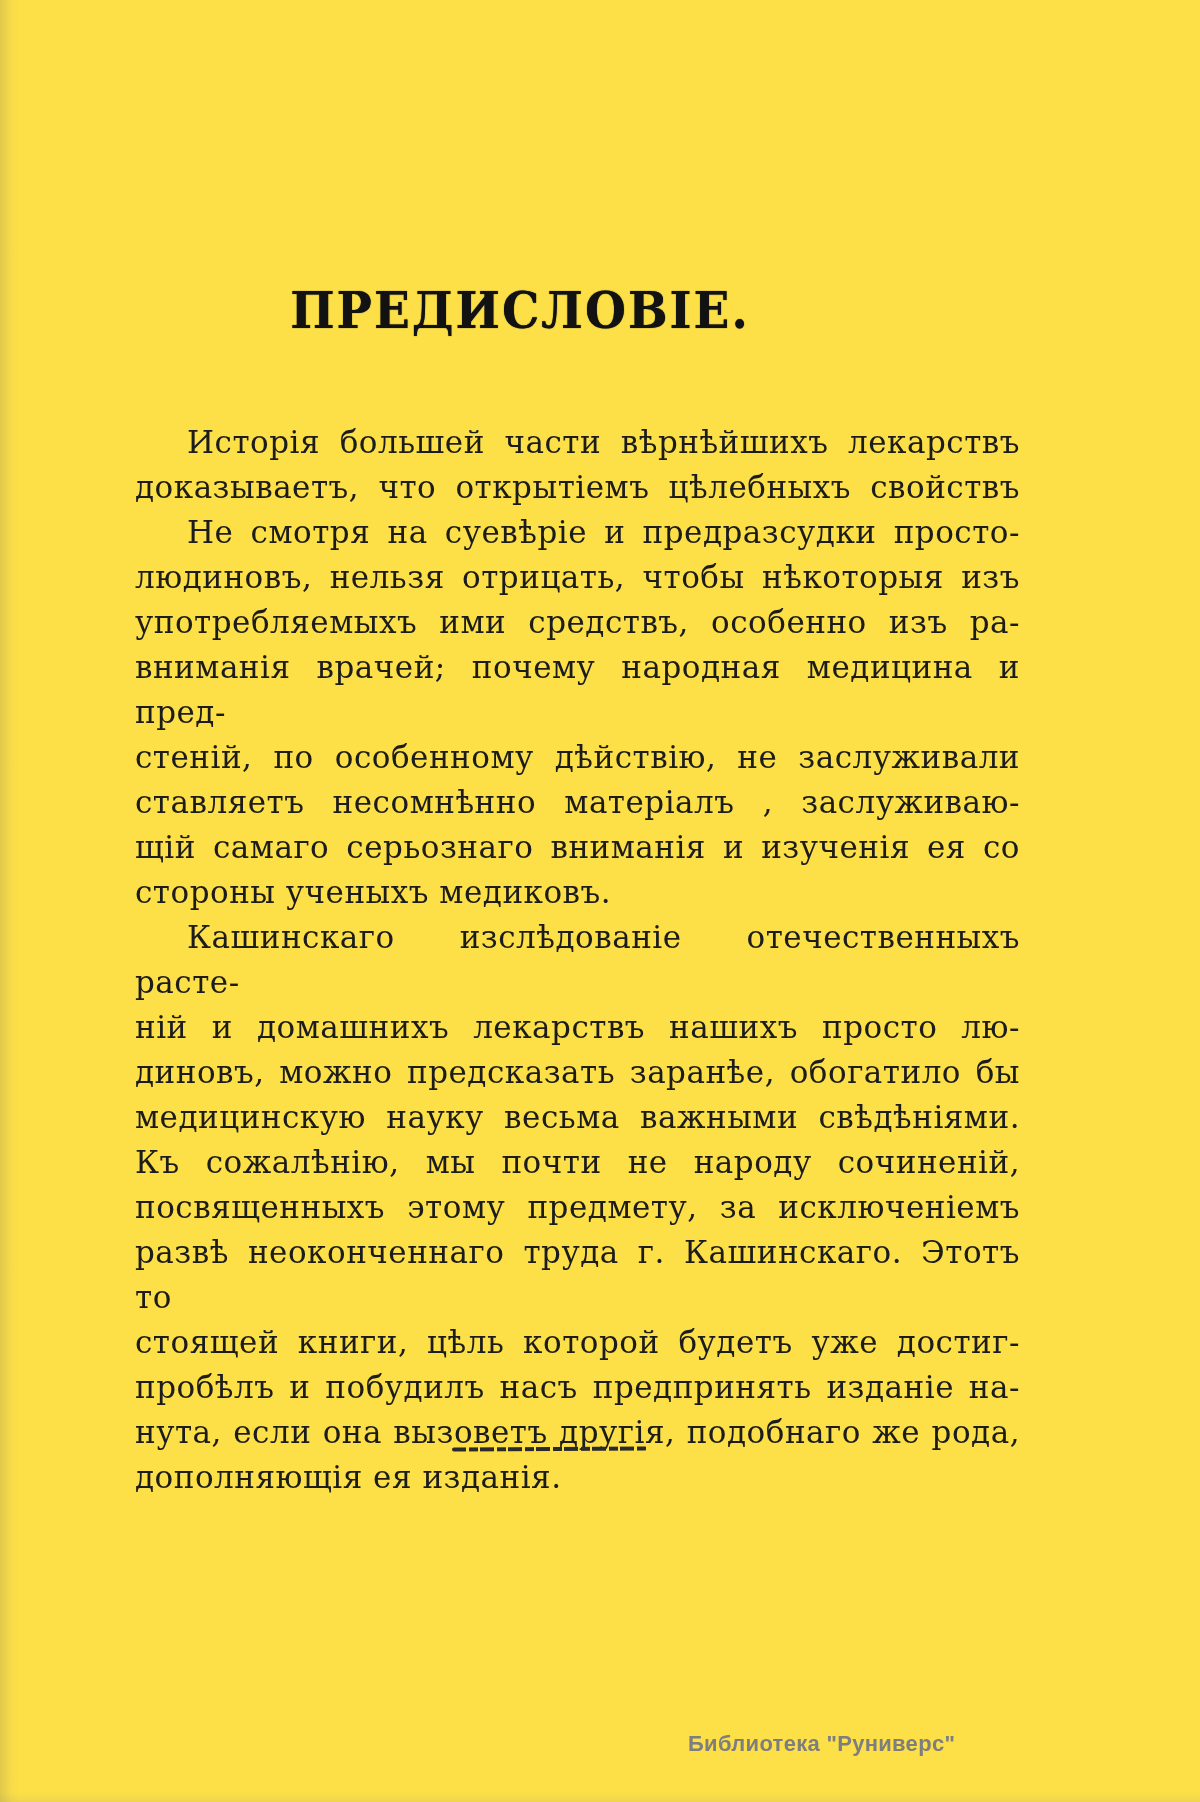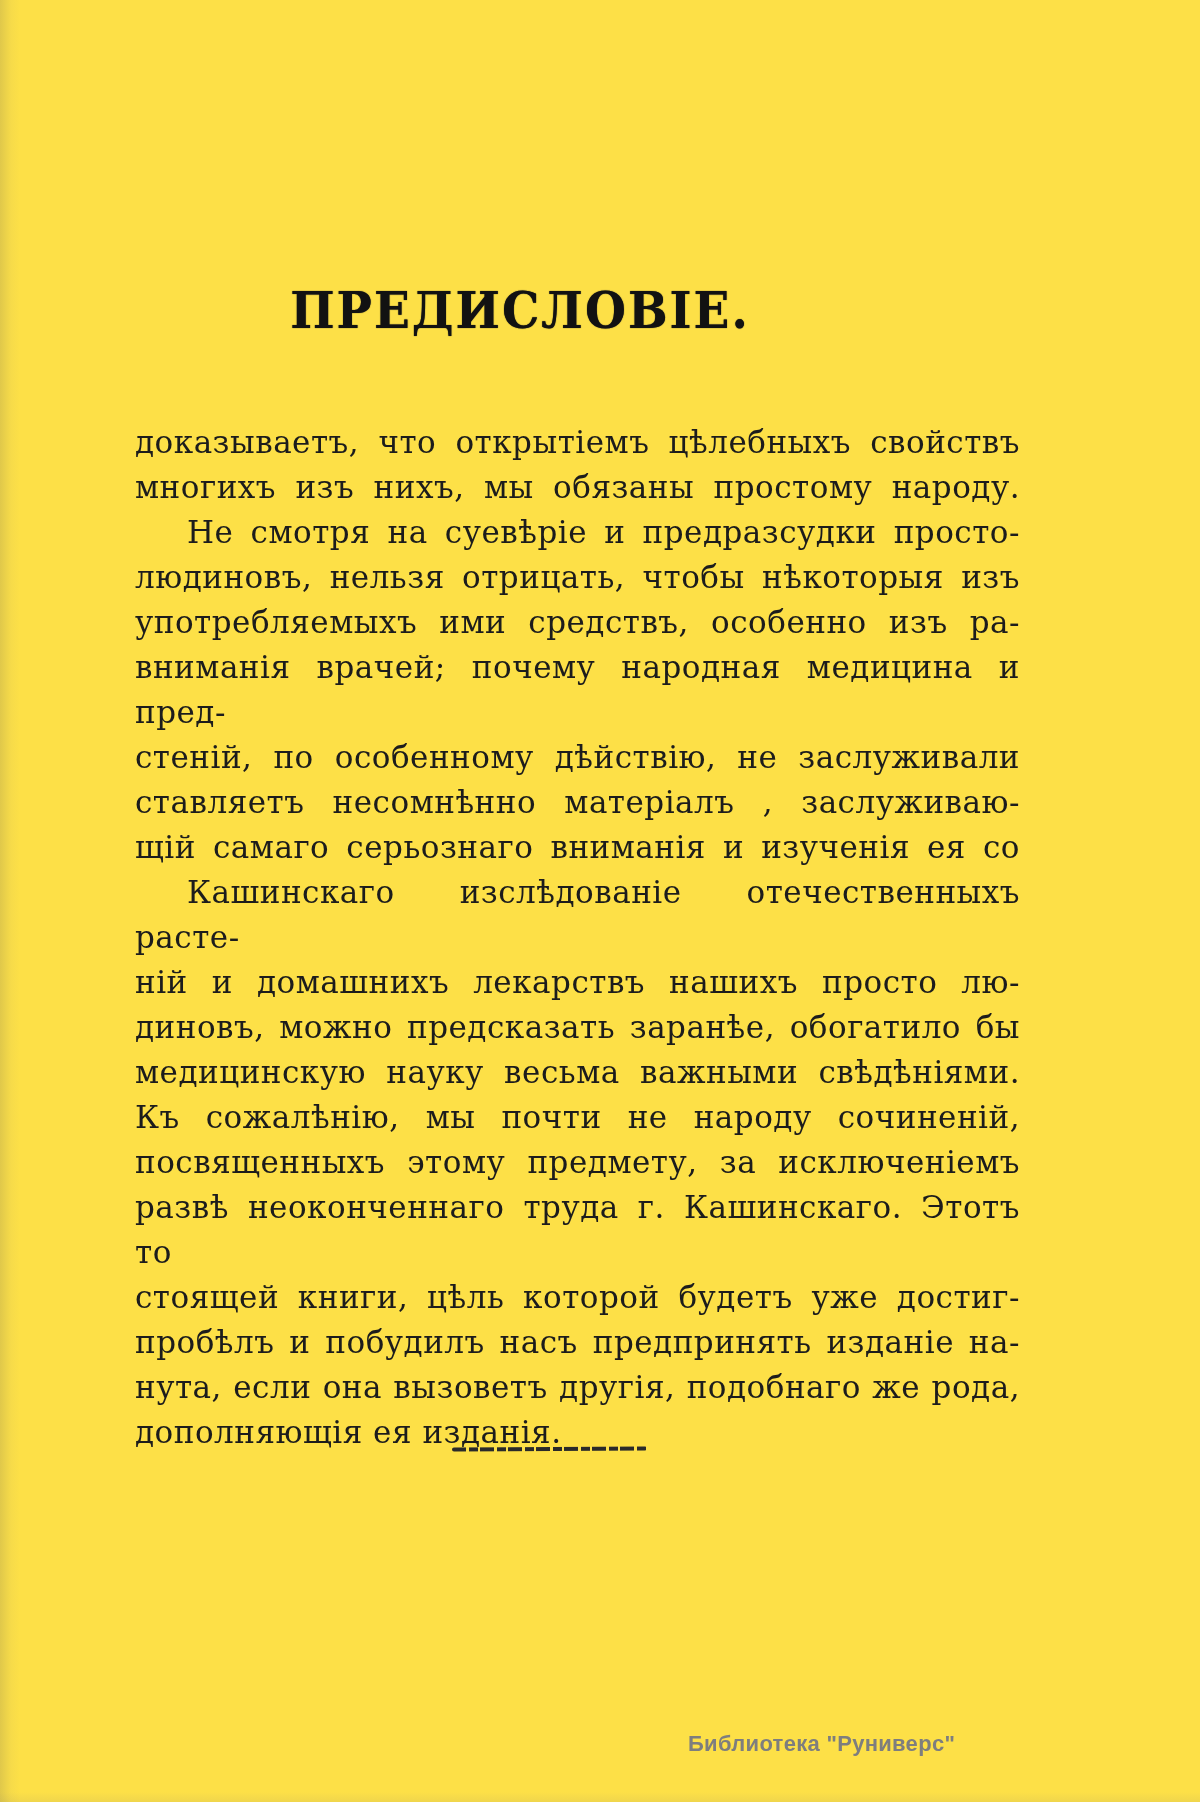--- a/index.html
+++ b/index.html
@@ -77,31 +77,32 @@
 <body>
 
 <div class="page">
   <div class="scan-edge"></div>
   <div class="scan-edge-bottom"></div>
 
   <h1 class="title">ПРЕДИСЛОВІЕ.</h1>
 
   <div class="text-block" id="paragraphs">
       <div class="para">
+        <div class="line indent">Исторія большей части вѣрнѣйшихъ лекарствъ</div>
         <div class="line">доказываетъ, что открытіемъ цѣлебныхъ свойствъ</div>
-        <div class="line">многихъ изъ нихъ, мы обязаны простому народу.</div>
       </div>
       <div class="para">
         <div class="line indent">Не смотря на суевѣріе и предразсудки просто-</div>
         <div class="line">людиновъ, нельзя отрицать, чтобы нѣкоторыя изъ</div>
         <div class="line">употребляемыхъ ими средствъ, особенно изъ ра-</div>
         <div class="line">вниманія врачей; почему народная медицина и пред-</div>
         <div class="line">стеній, по особенному дѣйствію, не заслуживали</div>
         <div class="line">ставляетъ несомнѣнно матеріалъ , заслуживаю-</div>
         <div class="line">щій самаго серьознаго вниманія и изученія ея со</div>
+        <div class="line last">стороны ученыхъ медиковъ.</div>
       </div>
       <div class="para">
         <div class="line indent">Кашинскаго изслѣдованіе отечественныхъ расте-</div>
         <div class="line">ній и домашнихъ лекарствъ нашихъ просто лю-</div>
         <div class="line">диновъ, можно предсказать заранѣе, обогатило бы</div>
         <div class="line">медицинскую науку весьма важными свѣдѣніями.</div>
         <div class="line">Къ сожалѣнію, мы почти не народу сочиненій,</div>
         <div class="line">посвященныхъ этому предмету, за исключеніемъ</div>
         <div class="line">развѣ неоконченнаго труда г. Кашинскаго. Этотъ то</div>
         <div class="line">стоящей книги, цѣль которой будетъ уже достиг-</div>

